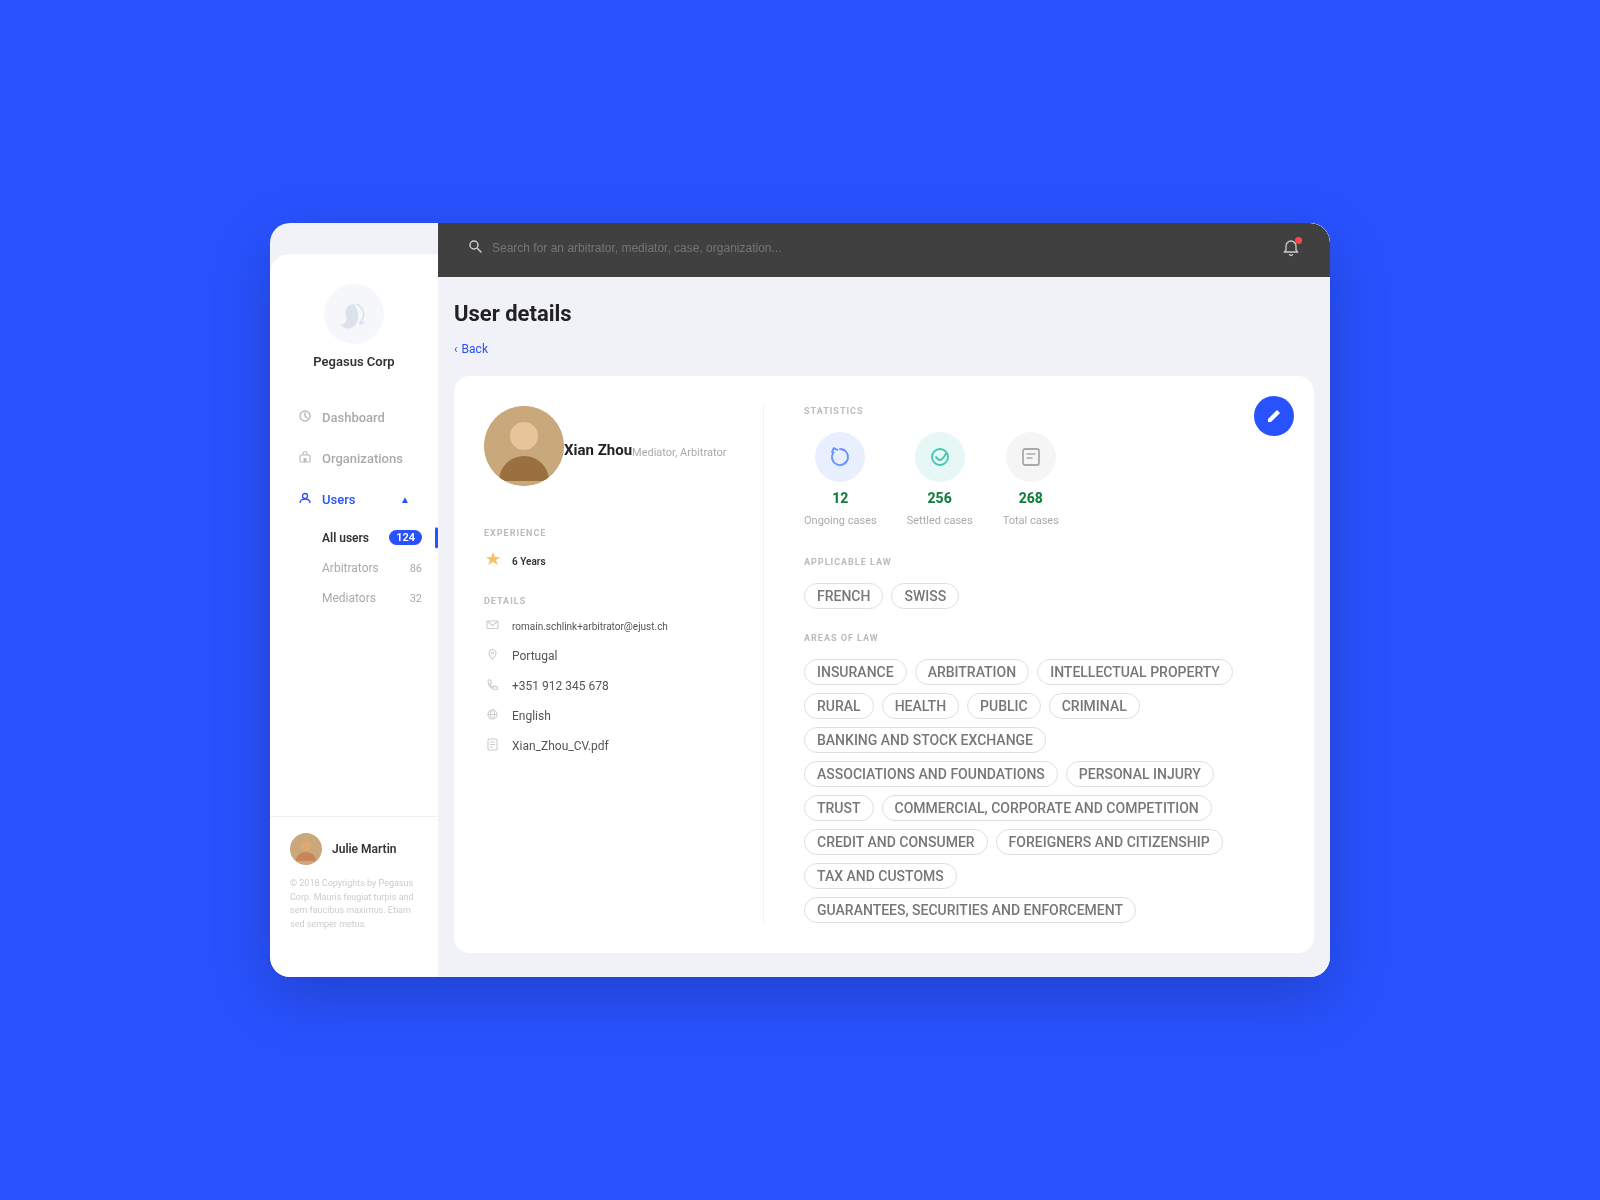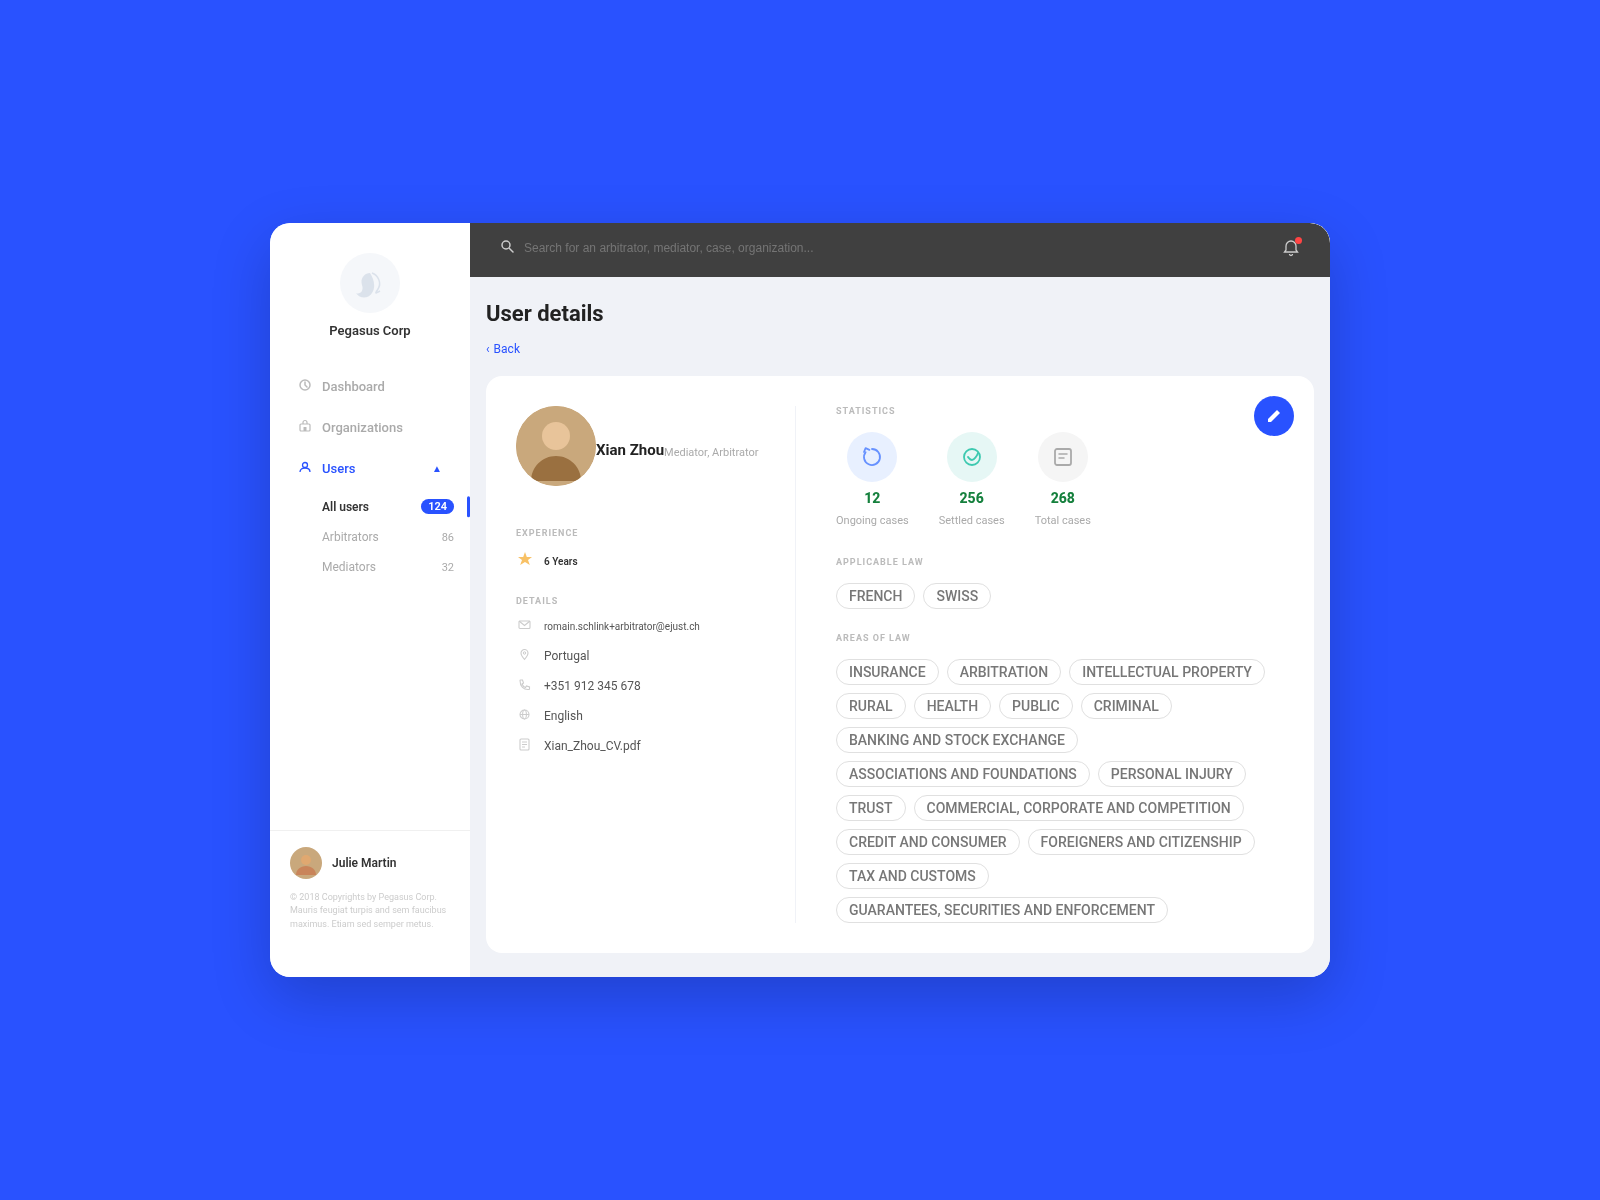--- a/index.html
+++ b/index.html
@@ -16,27 +16,28 @@
       background: #f0f2f7;
       border-radius: 20px;
       width: 1060px;
       min-height: 720px;
       display: flex;
       box-shadow: 0 20px 60px rgba(0,0,0,0.2);
       overflow: hidden;
     }
     
     .sidebar {
-      width: 200px;
+      width: 168px;
       background: #fff;
       border-radius: 20px 0 0 20px;
       display: flex;
       flex-direction: column;
       padding: 30px 0;
       flex-shrink: 0;
+      margin-top: 31px;
     }
     .sidebar-logo {
       display: flex;
       flex-direction: column;
       align-items: center;
       margin-bottom: 30px;
       padding: 0 20px;
     }
     .logo-circle {
       width: 60px;

